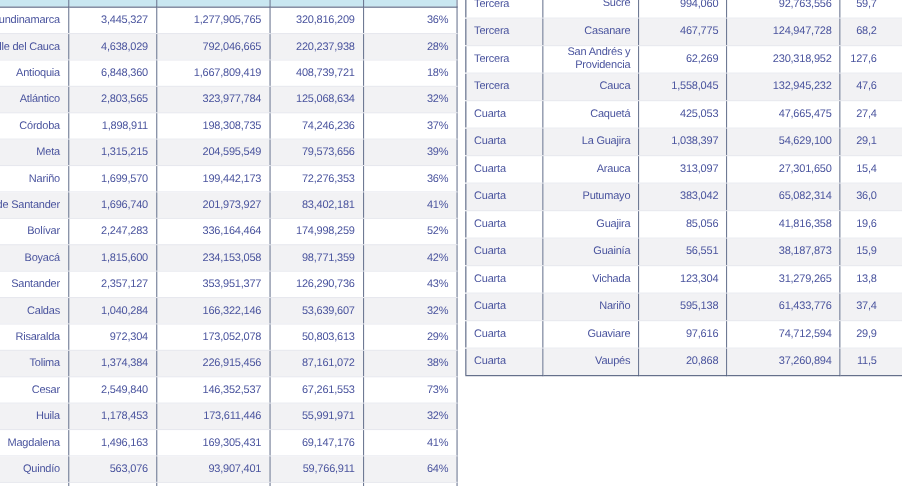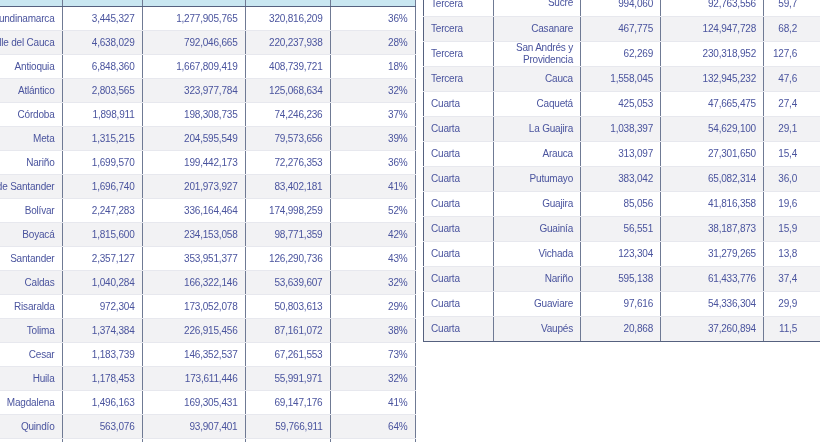--- a/index.html
+++ b/index.html
@@ -155,21 +155,21 @@
           </tr>
           <tr>
             <td>Tolima</td>
             <td>1,374,384</td>
             <td>226,915,456</td>
             <td>87,161,072</td>
             <td>38%</td>
           </tr>
           <tr>
             <td>Cesar</td>
-            <td>1,183,739</td>
+            <td>2,549,840</td>
             <td>146,352,537</td>
             <td>67,261,553</td>
             <td>73%</td>
           </tr>
           <tr>
             <td>Huila</td>
             <td>1,178,453</td>
             <td>173,611,446</td>
             <td>55,991,971</td>
             <td>32%</td>
@@ -292,21 +292,21 @@
             <td>Cuarta</td>
             <td>Nariño</td>
             <td>595,138</td>
             <td>61,433,776</td>
             <td>37,4</td>
           </tr>
           <tr>
             <td>Cuarta</td>
             <td>Guaviare</td>
             <td>97,616</td>
-            <td>54,336,304</td>
+            <td>74,712,594</td>
             <td>29,9</td>
           </tr>
           <tr>
             <td>Cuarta</td>
             <td>Vaupés</td>
             <td>20,868</td>
             <td>37,260,894</td>
             <td>11,5</td>
           </tr>
         </tbody>

